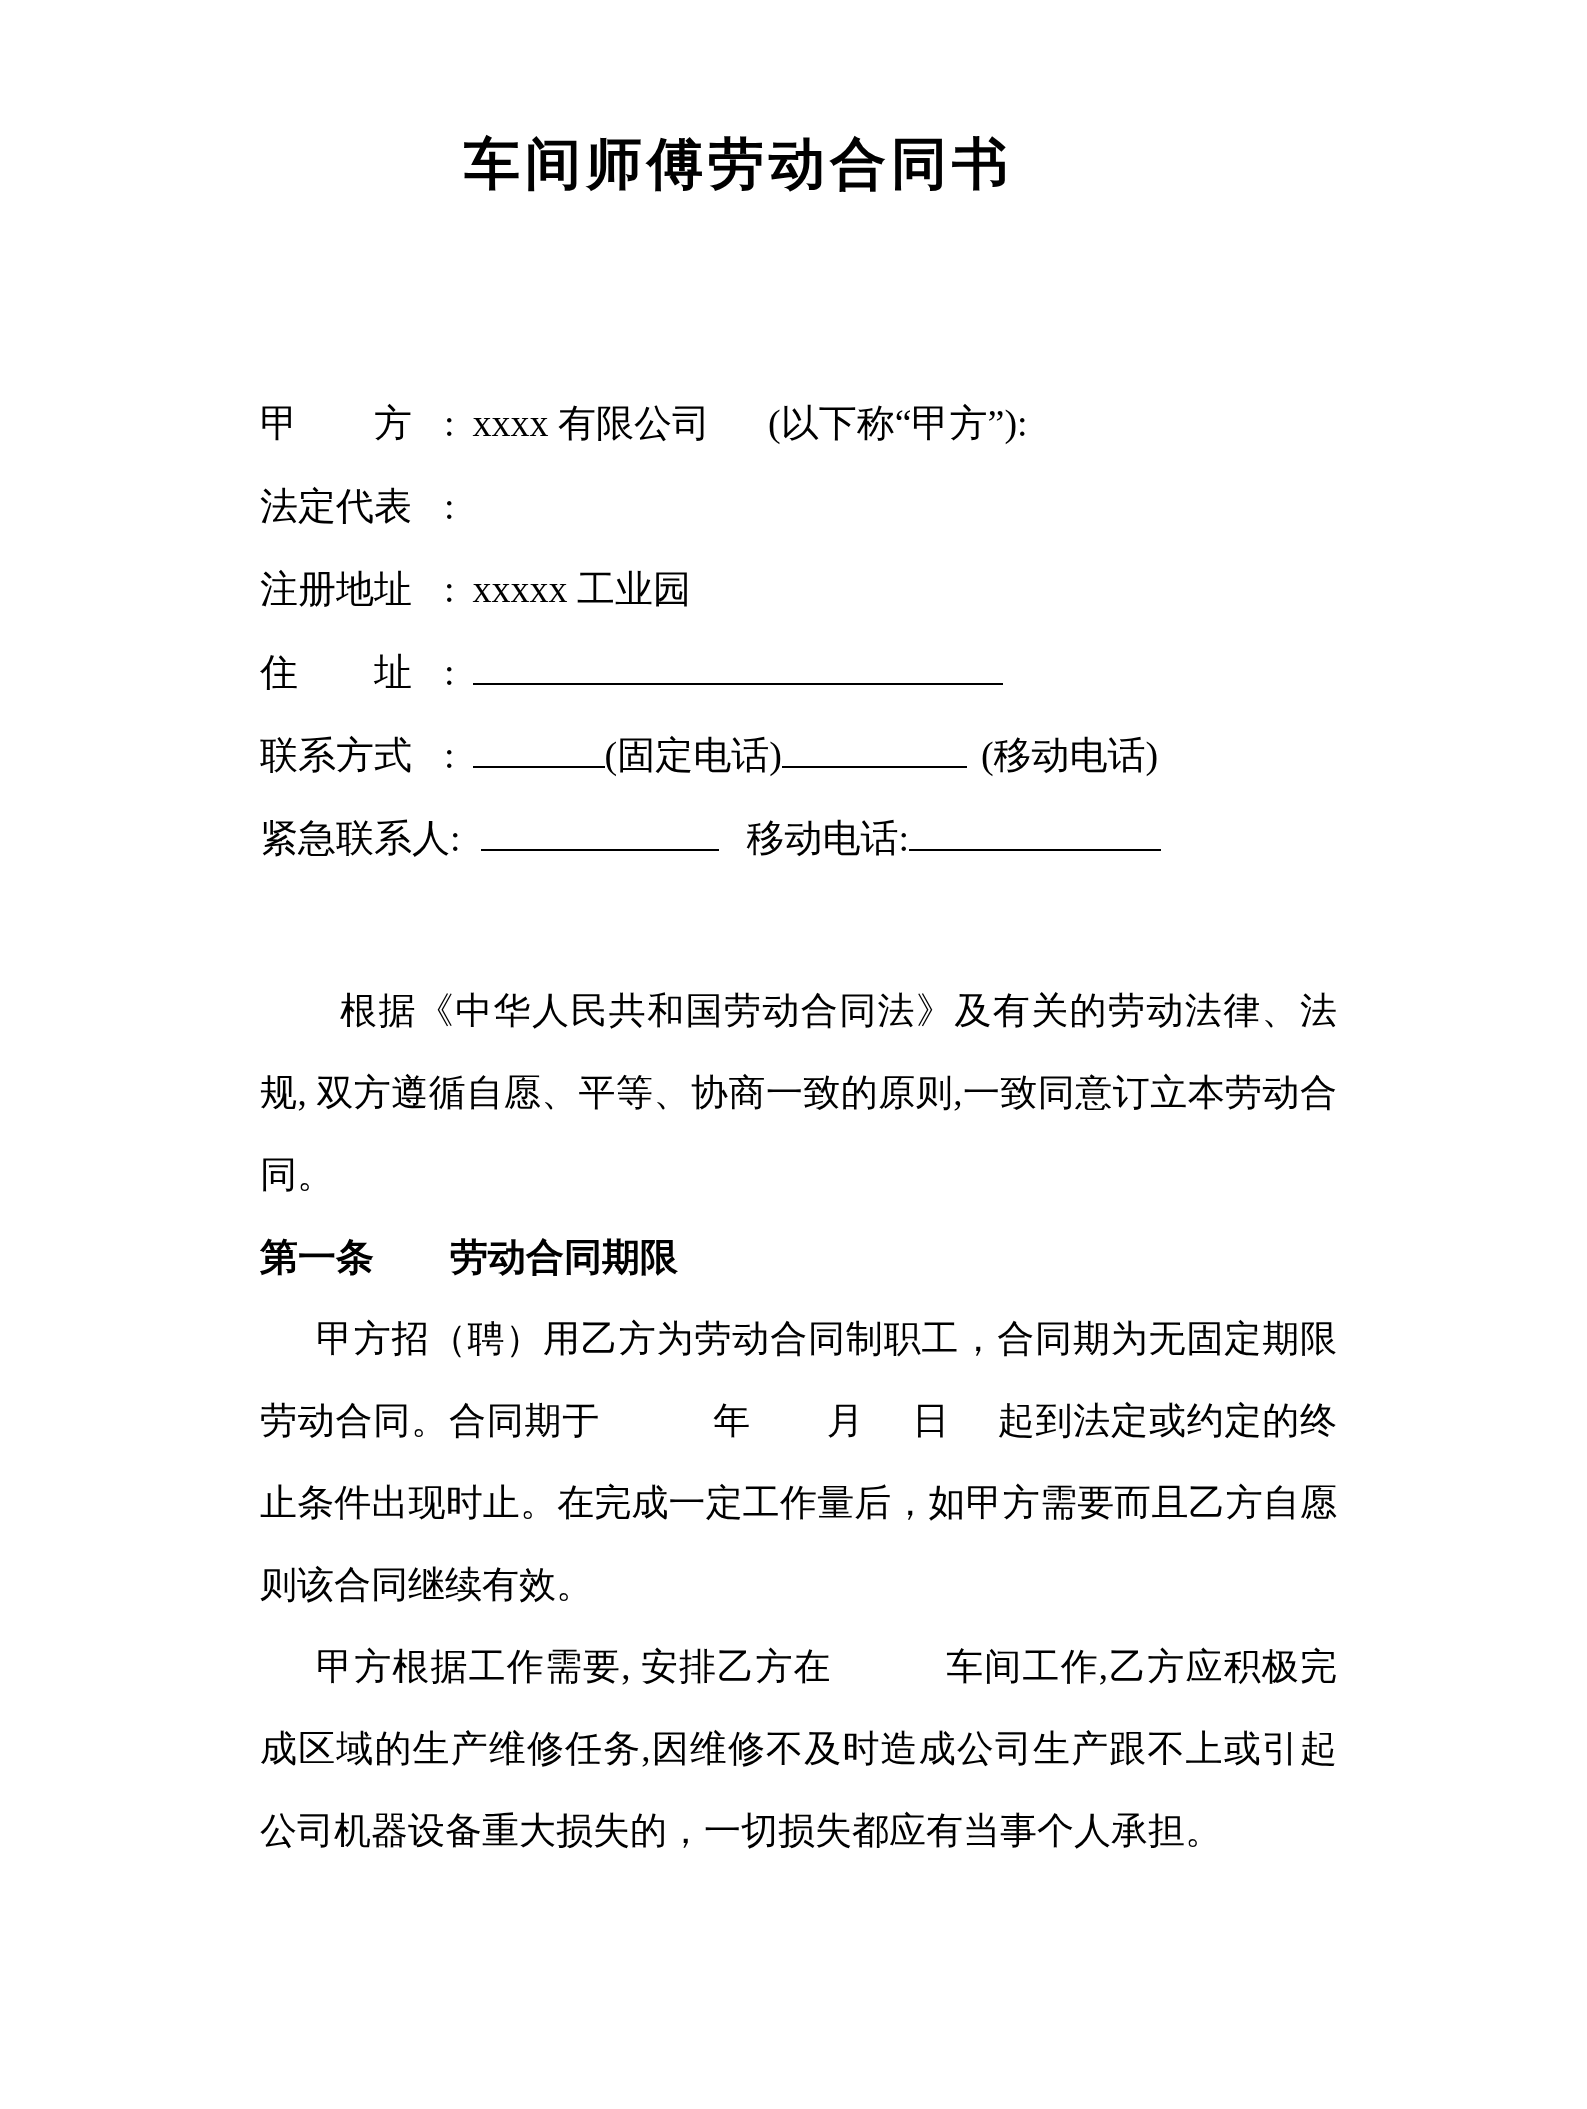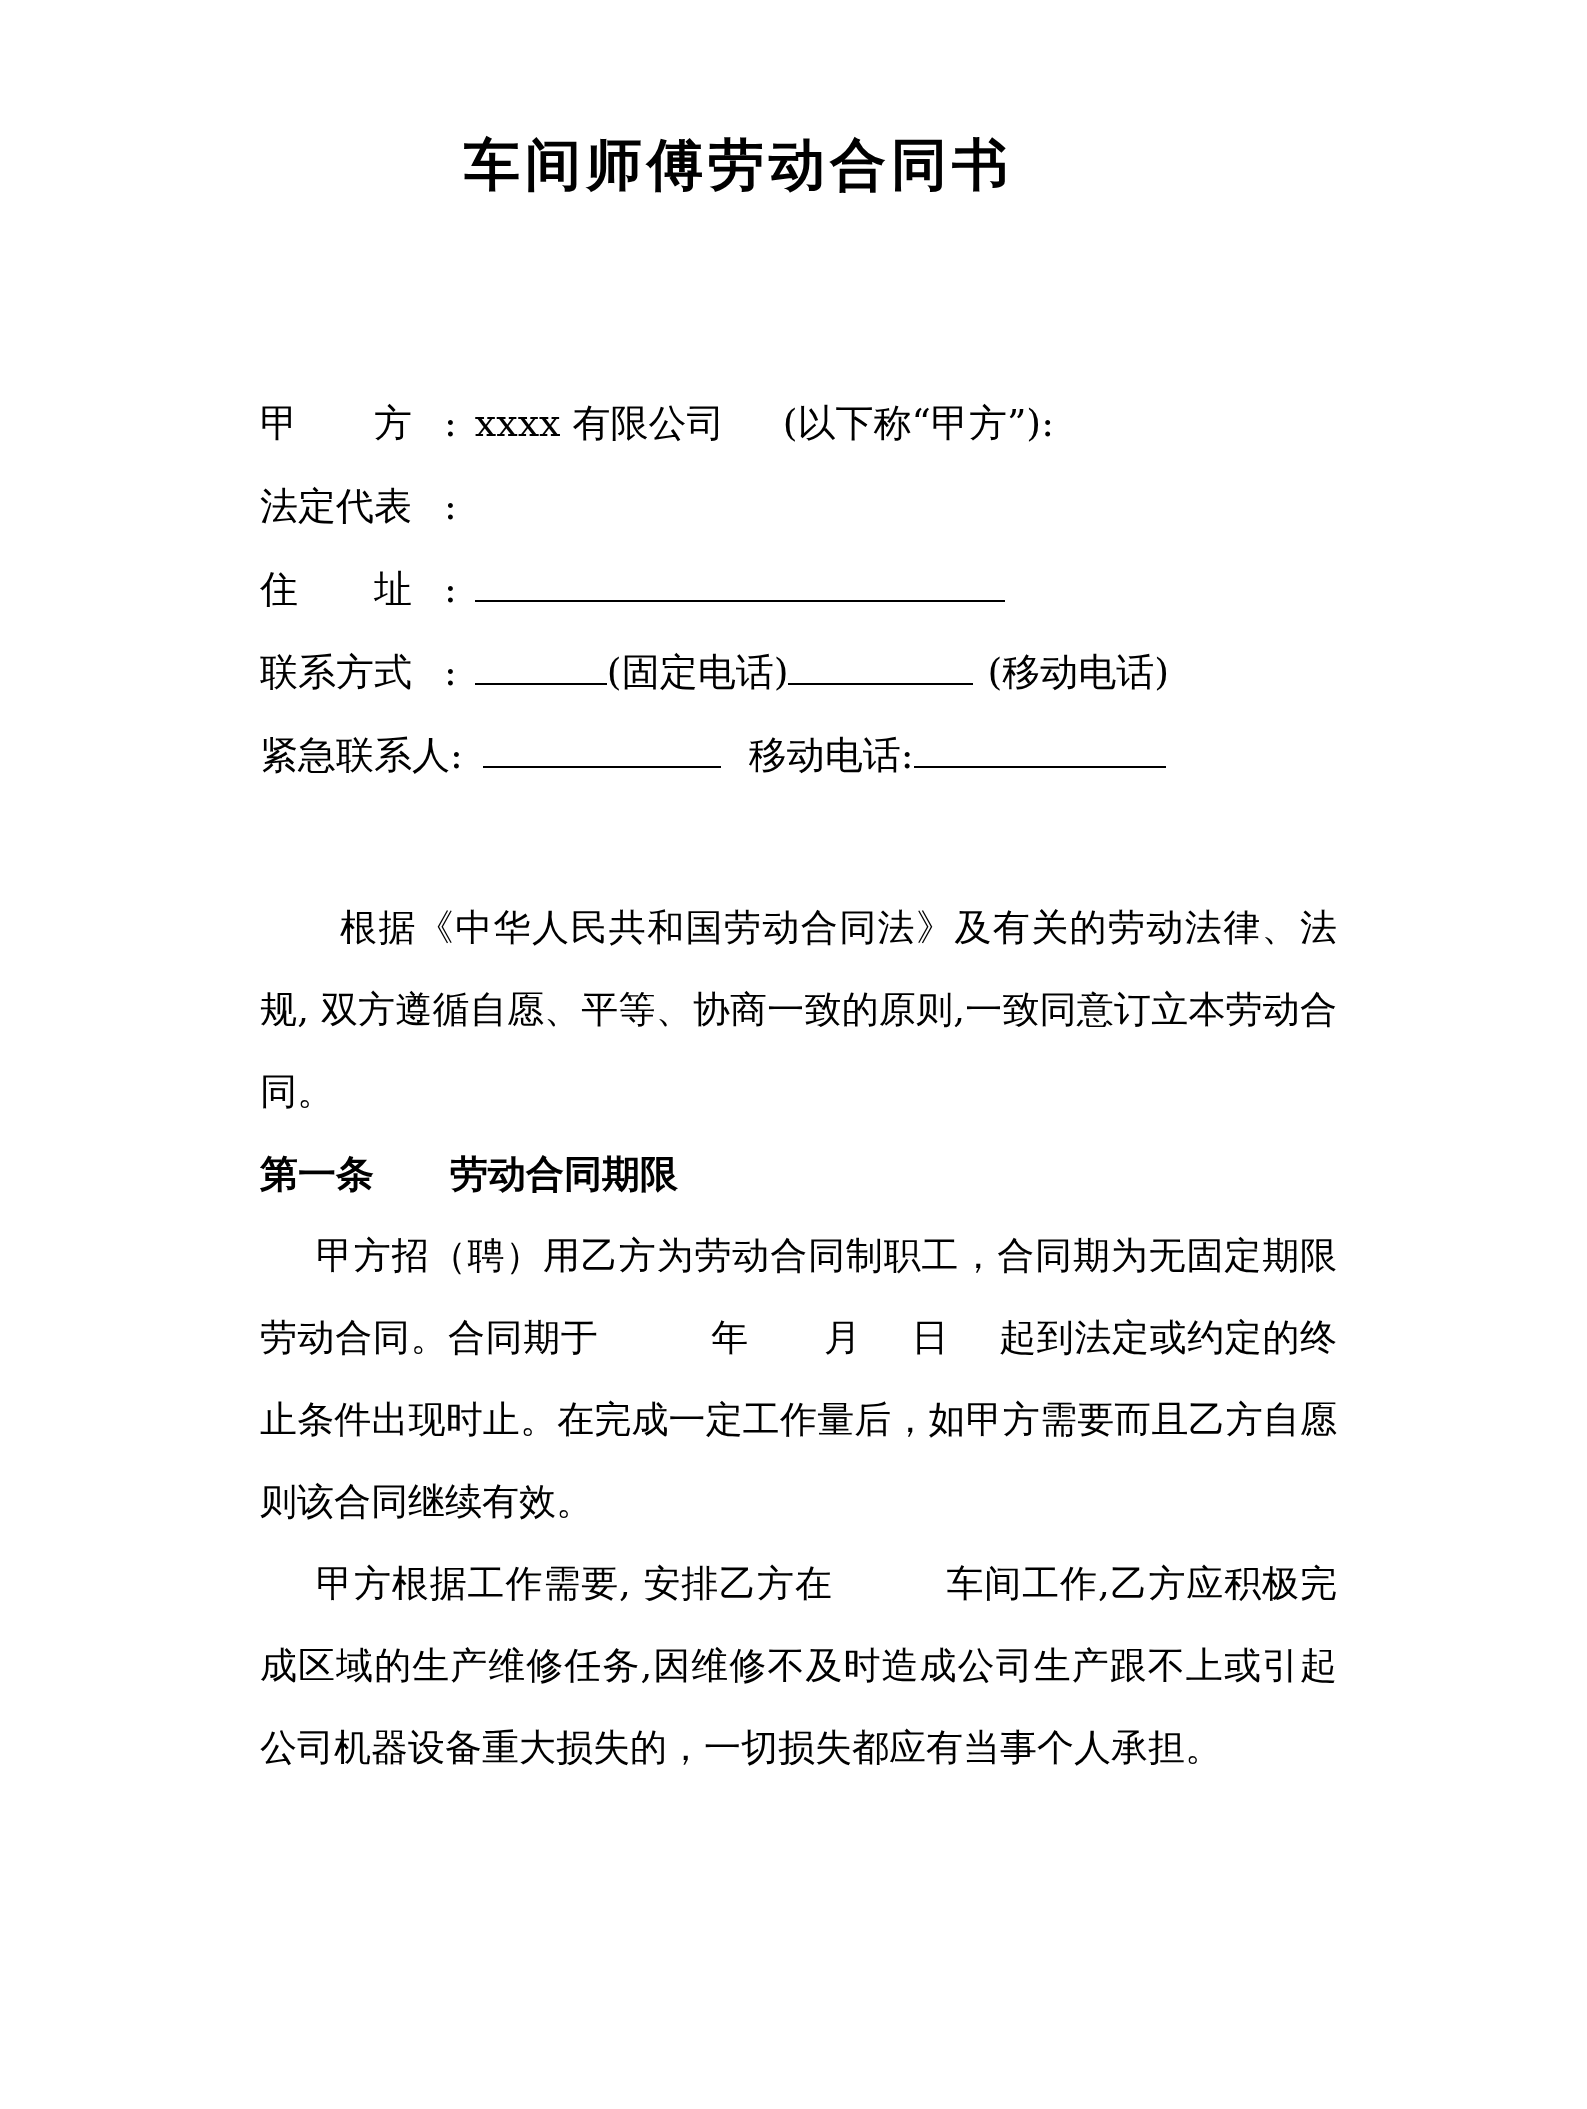--- a/index.html
+++ b/index.html
@@ -8,20 +8,21 @@
     background: #ffffff; color: #000;
     font-family: "DejaVu Serif", "Liberation Serif", serif;
   }
   .page {
     position: relative;
     width: 1587px; height: 1855px;
     box-sizing: border-box;
     padding: 128px 250px 8px 260px;
     overflow: hidden;
     background: #fff;
+    font-family: Liberation Serif, serif;
   }
   .title {
     font-size: 56px; font-weight: 700;
     line-height: 72px; letter-spacing: 5px;
     text-align: center; margin: 0 60px 0 -60px;
   }
   .party-block { margin-top: 182px; font-size: 38px; }
   .row { height: 83px; line-height: 83px; white-space: nowrap; }
   .plabel {
     display: inline-block; width: 152px;
@@ -59,20 +60,23 @@
   <div class="party-block">
 
     <div class="row">
       <span class="plabel">甲方</span><span class="pcolon">:</span><span>xxxx 有限公司</span><span class="gap" style="width:58px"></span><span>(以下称“甲方”):</span>
     </div>
 
     <div class="row">
       <span class="plabel">法定代表</span><span class="pcolon">:</span>
     </div>
 
+    <div class="row">
+      <span class="plabel">注册地址</span><span class="pcolon">:</span><span>xxxxx 工业园</span>
+    </div>
 
 
     <div class="row">
       <span class="plabel">住址</span><span class="pcolon">:</span><span class="blank" style="width:530px"></span>
     </div>
 
     <div class="row">
       <span class="plabel">联系方式</span><span class="pcolon">:</span><span class="blank" style="width:132px"></span><span>(固定电话)</span><span class="blank" style="width:185px"></span><span class="gap" style="width:14px"></span><span>(移动电话)</span>
     </div>
 

